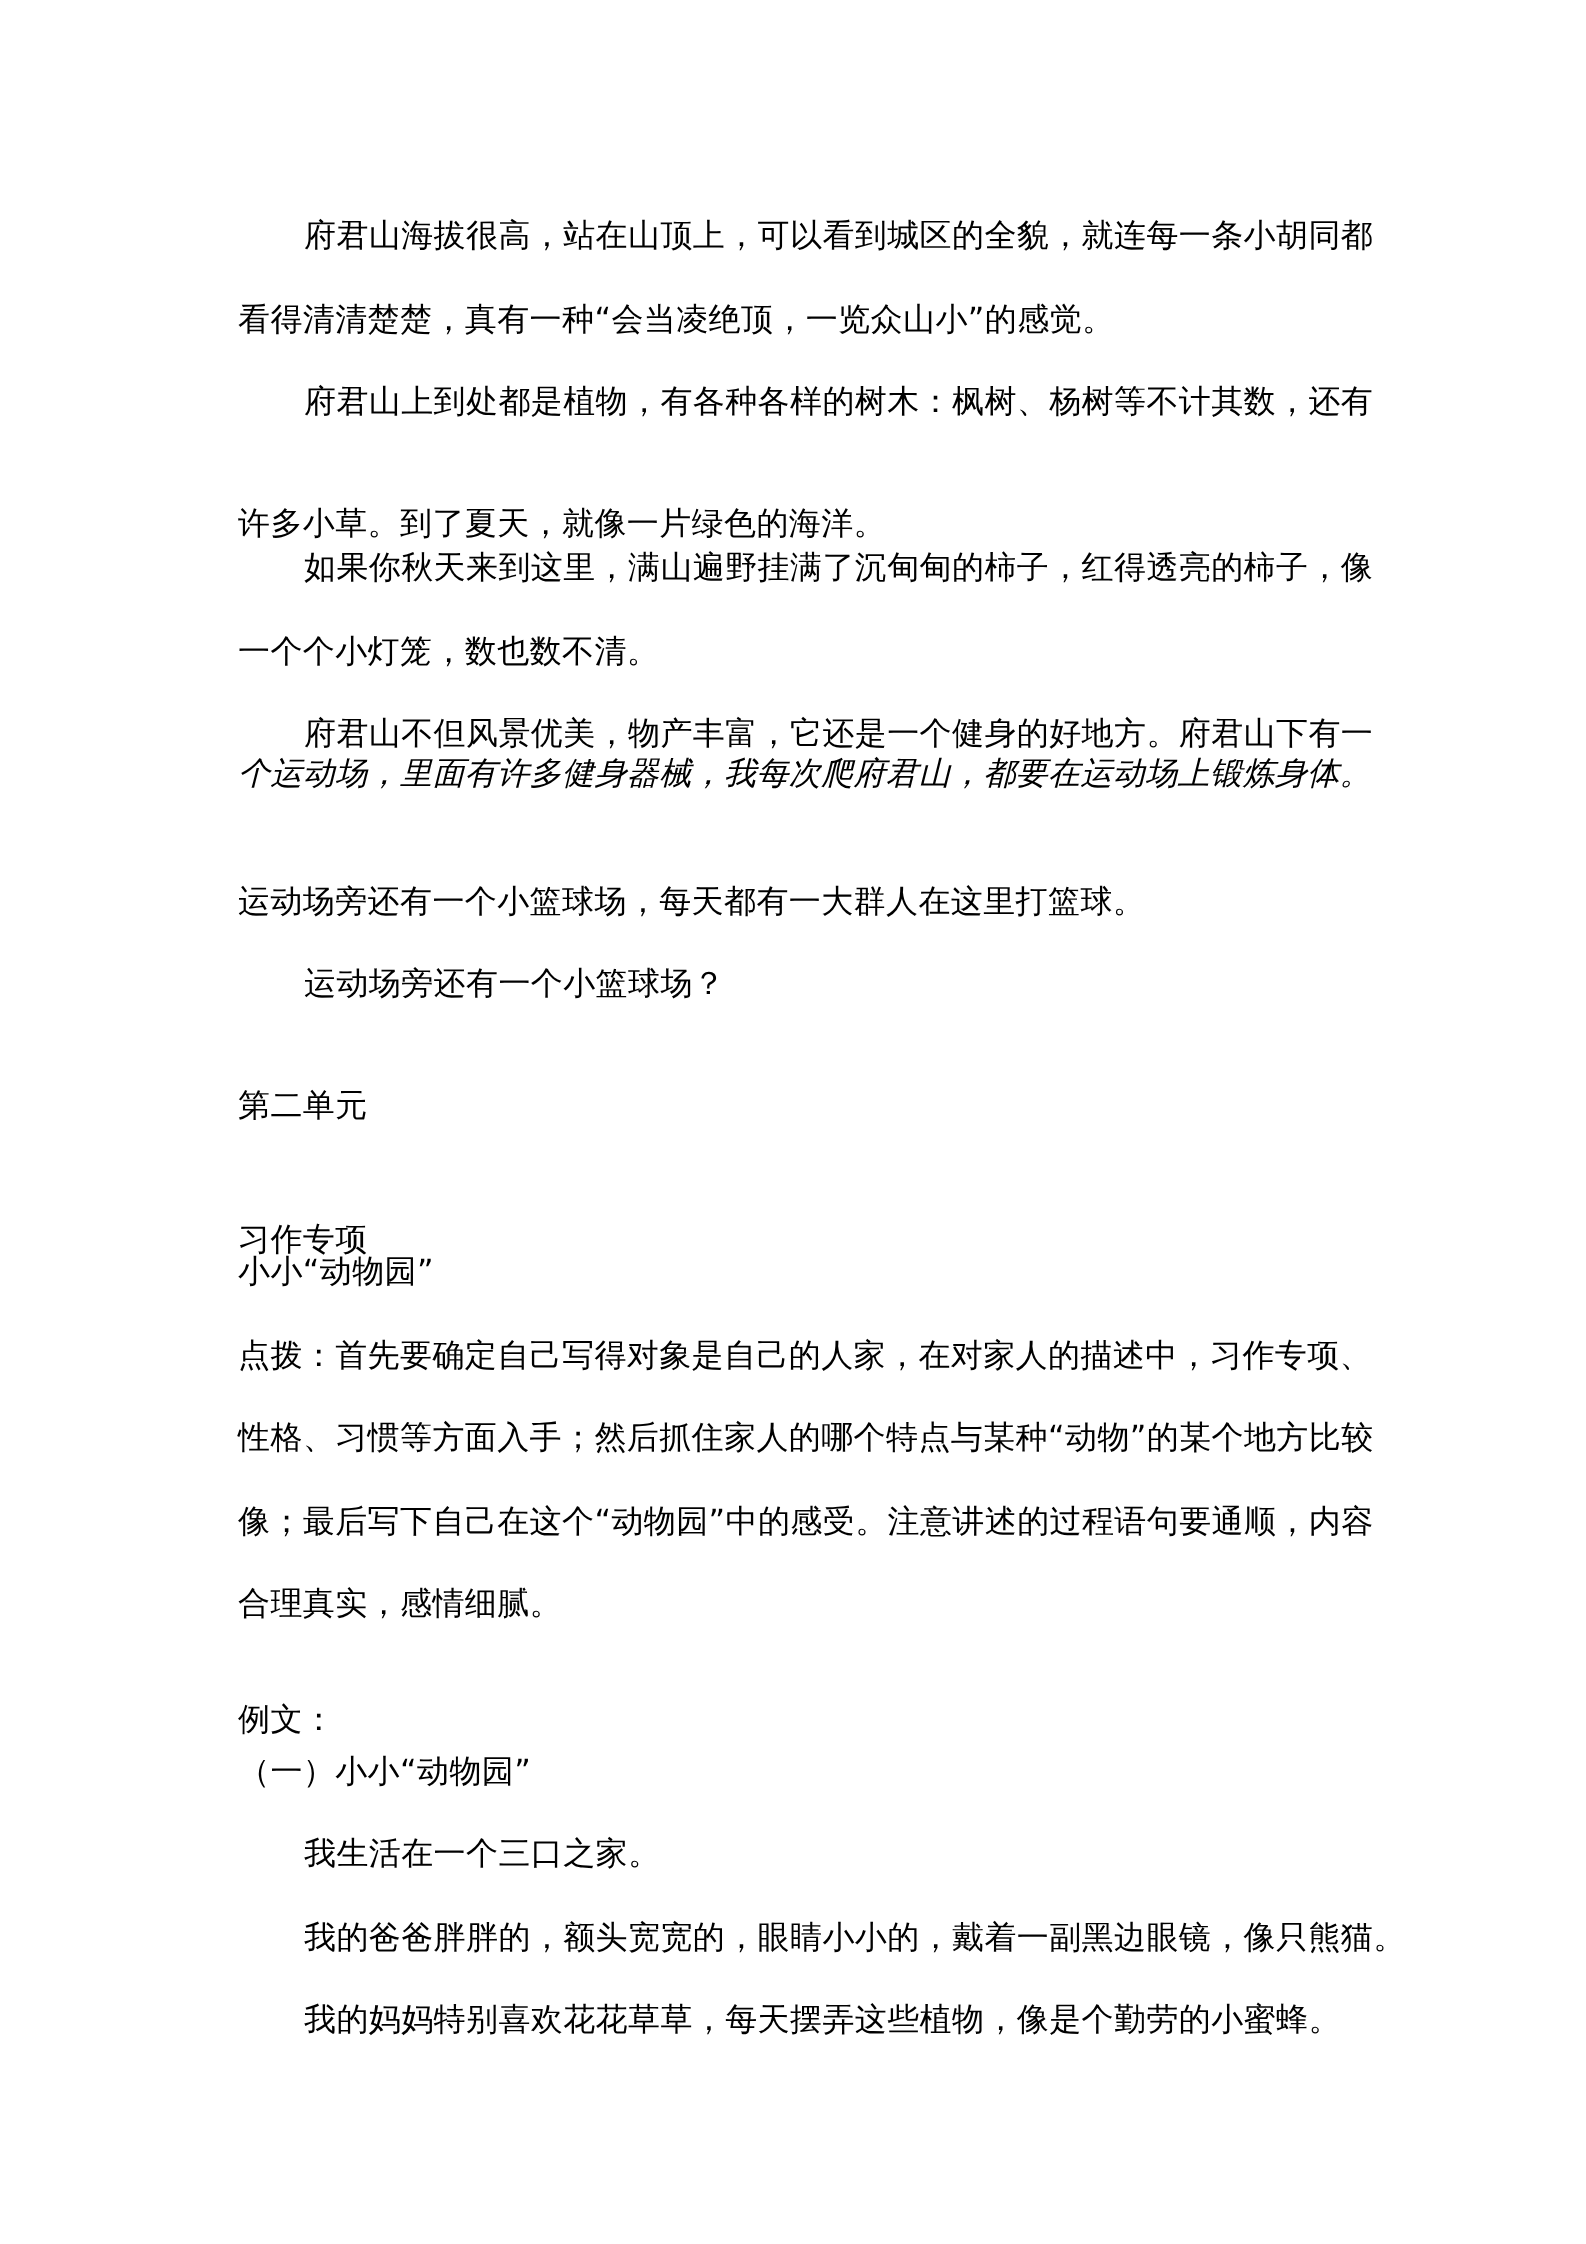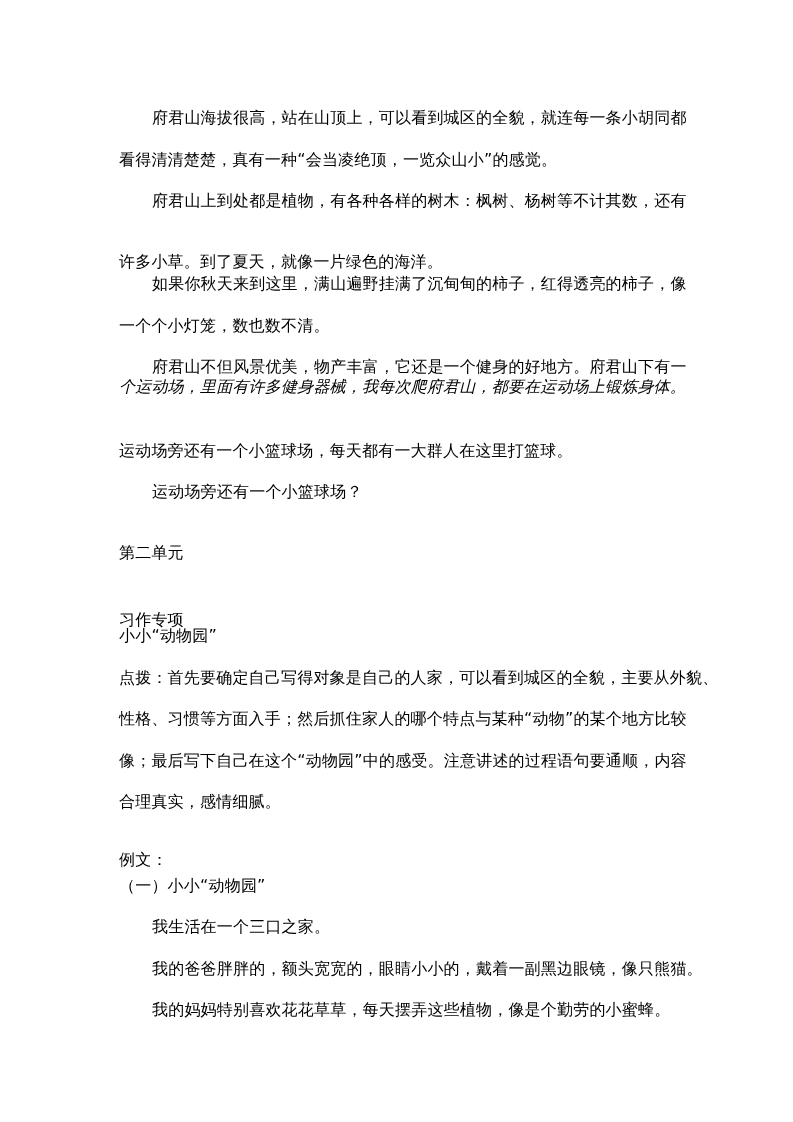--- a/index.html
+++ b/index.html
@@ -50,21 +50,21 @@
   <div class="line indent" style="top:357px;">府君山不但风景优美，物产丰富，它还是一个健身的好地方。府君山下有一</div>
   <div class="line" style="top:377px;font-style:italic;">个运动场，里面有许多健身器械，我每次爬府君山，都要在运动场上锻炼身体。</div>
   <div class="line" style="top:441px;">运动场旁还有一个小篮球场，每天都有一大群人在这里打篮球。</div>
 
   <div class="line indent" style="top:482px;">运动场旁还有一个小篮球场？</div>
 
   <div class="line" style="top:543px;">第二单元</div>
   <div class="line" style="top:584px;margin-top:26px;">习作专项</div>
   <div class="line center" style="top:626px;">小小“动物园”</div>
 
-  <div class="line" style="top:668px;">点拨：首先要确定自己写得对象是自己的人家，可以看到城区的全貌，主要从外貌、</div>
+  <div class="line" style="top:668px;">点拨：首先要确定自己写得对象是自己的人家，在对家人的描述中，习作专项、</div>
   <div class="line" style="top:709px;">性格、习惯等方面入手；然后抓住家人的哪个特点与某种“动物”的某个地方比较</div>
   <div class="line" style="top:751px;">像；最后写下自己在这个“动物园”中的感受。注意讲述的过程语句要通顺，内容</div>
   <div class="line" style="top:792px;">合理真实，感情细腻。</div>
 
   <div class="line" style="top:834px;margin-top:16px;">例文：</div>
   <div class="line center" style="top:876px;">（一）小小“动物园”</div>
   <div class="line indent" style="top:917px;">我生活在一个三口之家。</div>
   <div class="line indent" style="top:959px;text-align:center;">我的爸爸胖胖的，额头宽宽的，眼睛小小的，戴着一副黑边眼镜，像只熊猫。</div>
   <div class="line indent" style="top:1000px;">我的妈妈特别喜欢花花草草，每天摆弄这些植物，像是个勤劳的小蜜蜂。</div>
 

